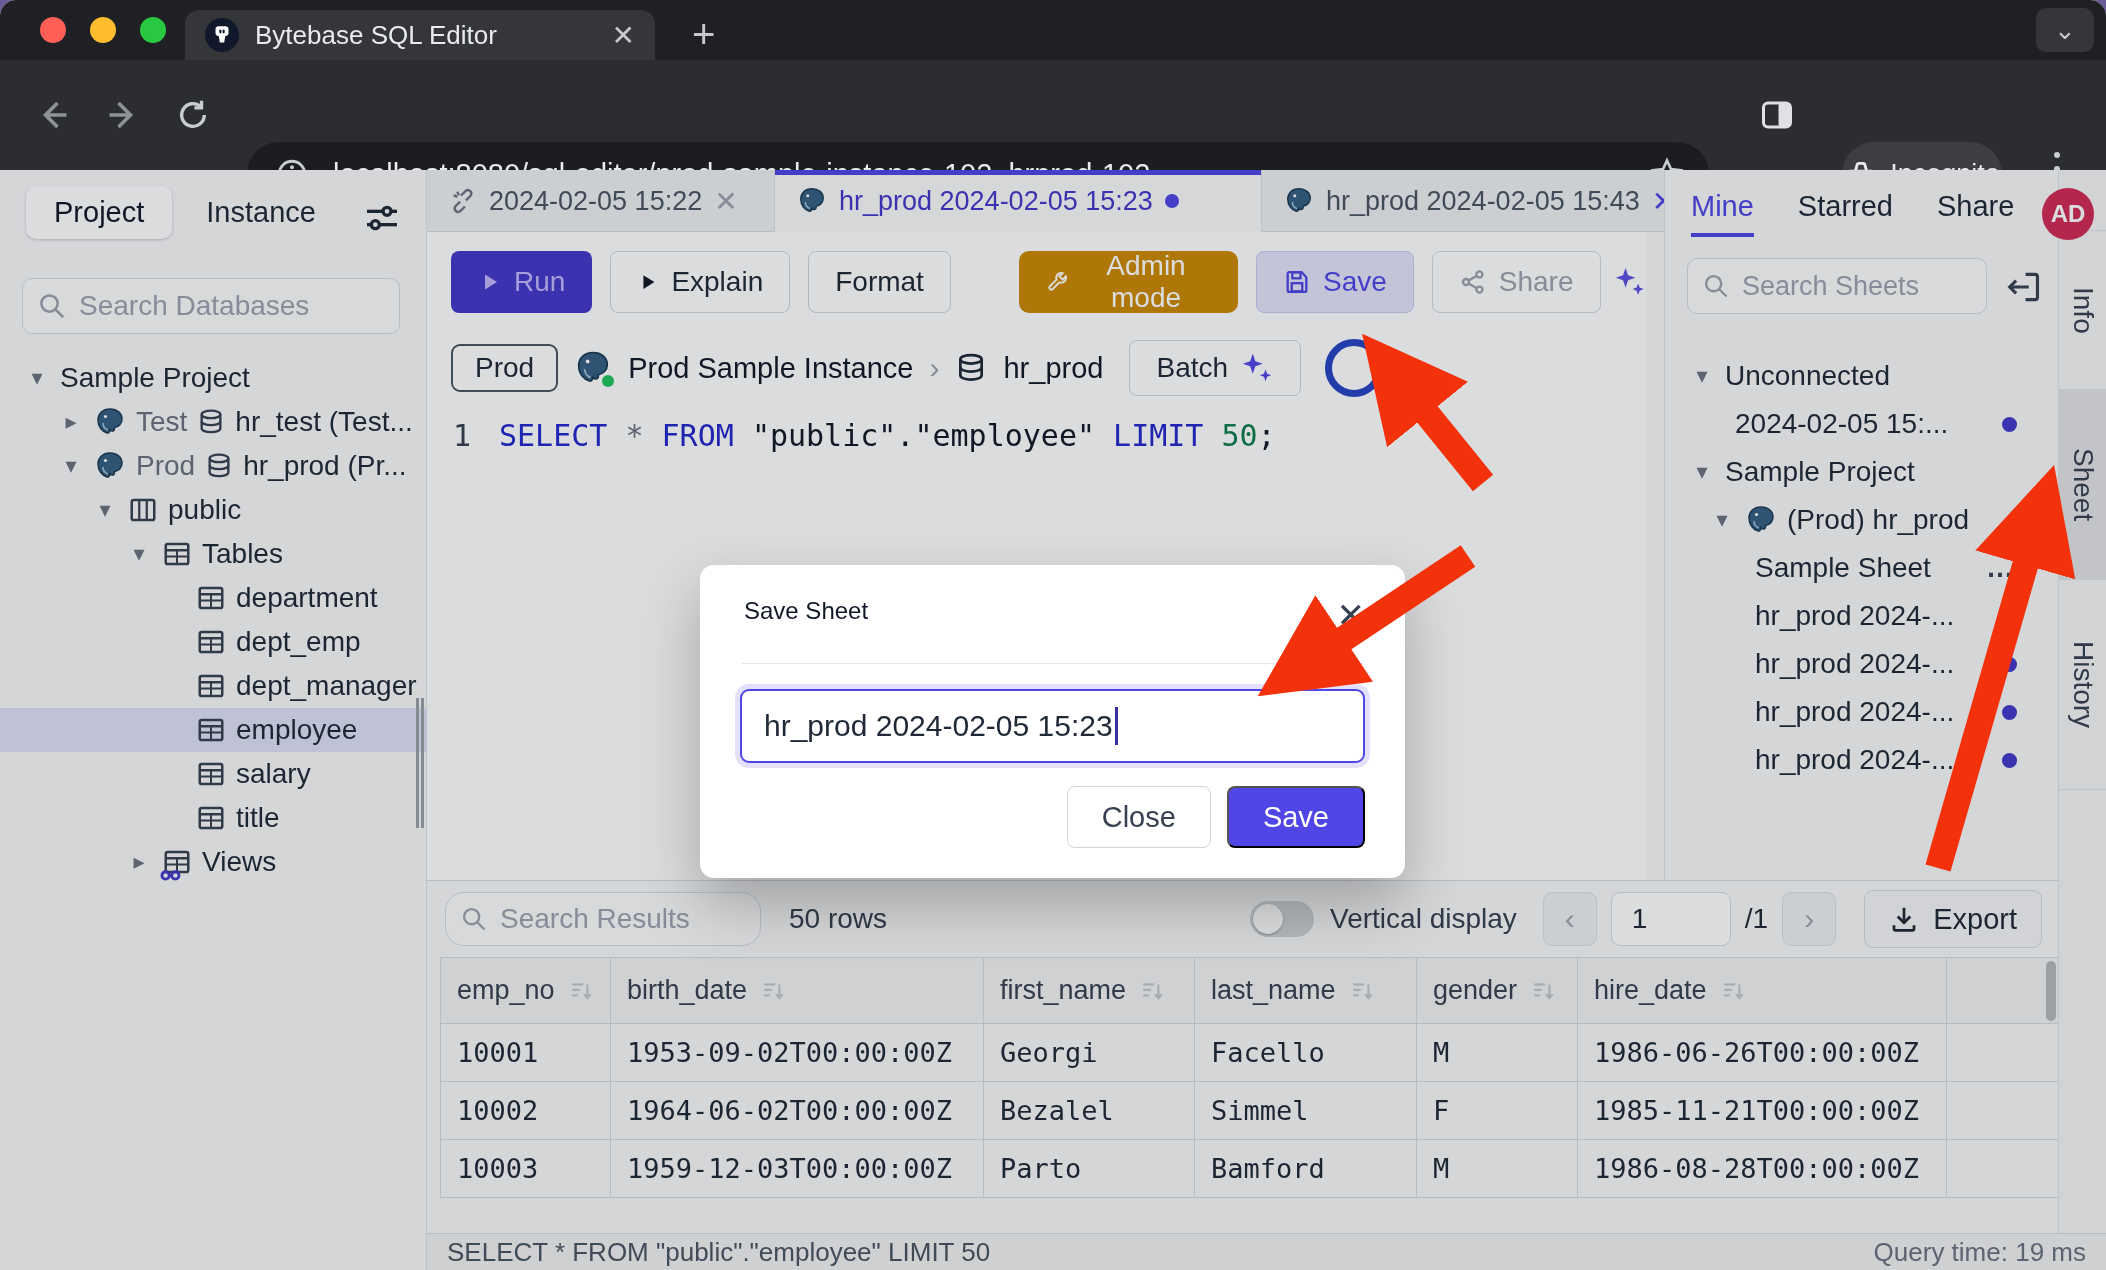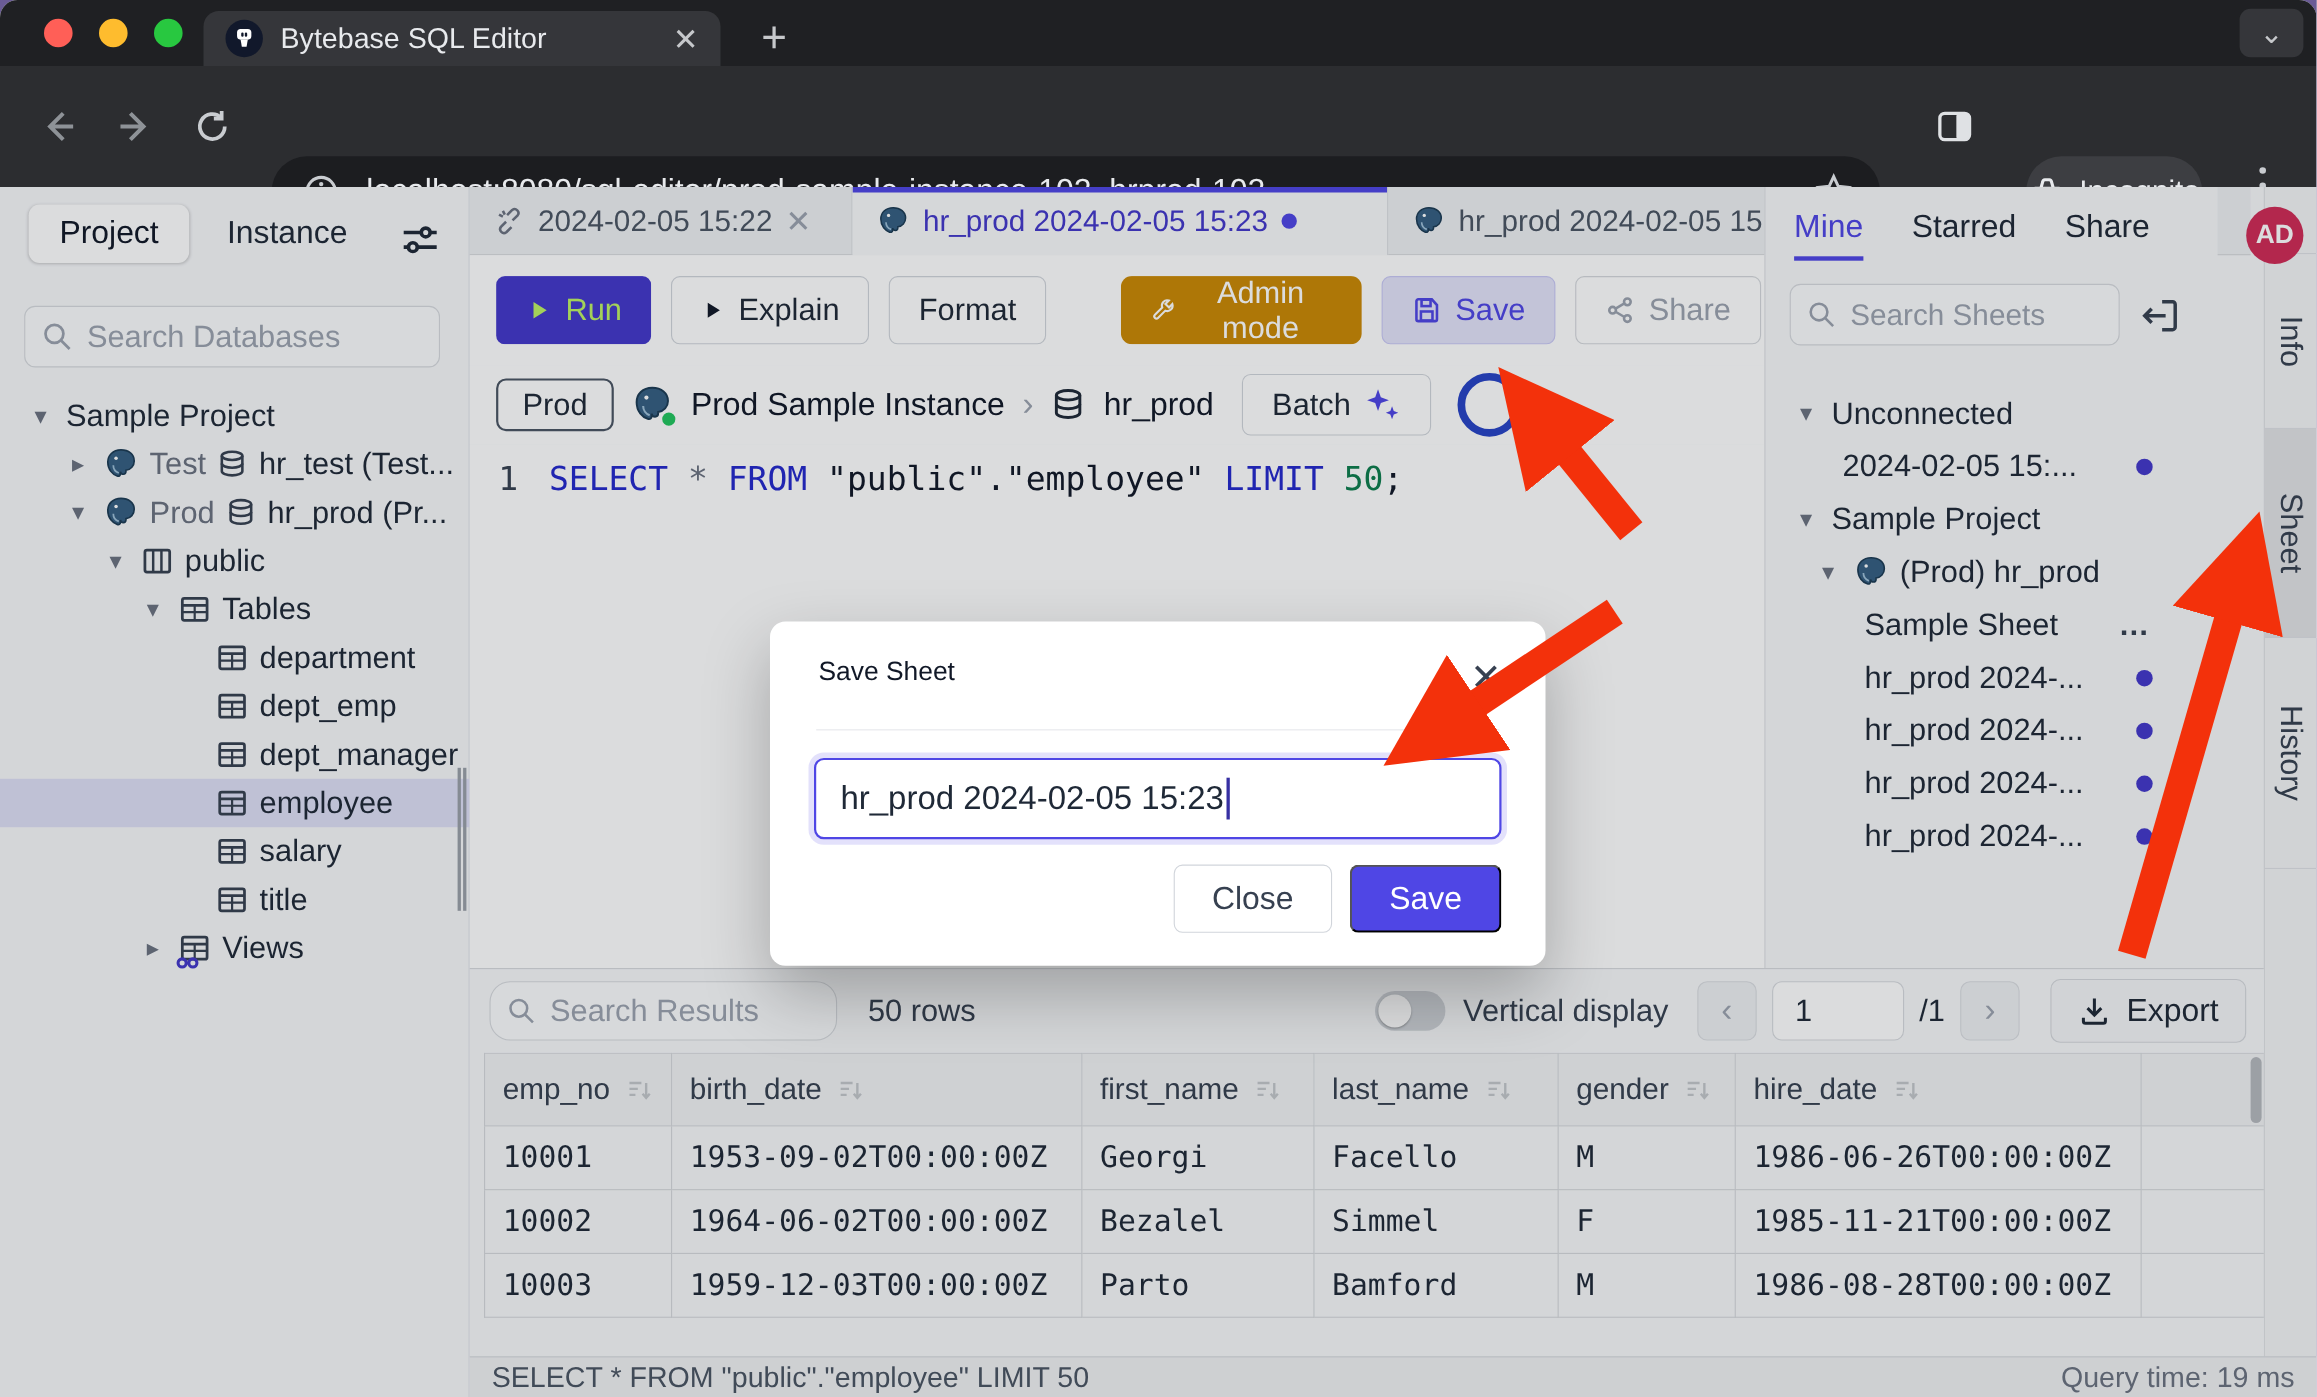--- a/index.html
+++ b/index.html
@@ -49,38 +49,38 @@
   .etab.active { background:#f8f9fb; color:#4338ca; }
   .etab.active::before { content:""; position:absolute; left:0; top:0; right:0; height:5px; background:#4f46e5; }
   .etab .x { color:#9ca3af; font-size:28px; }
   .etab .x.blue { color:#4f46e5; }
   .dirty { width:14px; height:14px; border-radius:50%; background:#4f46e5; }
   .plus { font-size:40px; color:#374151; padding:0 18px; align-self:center; font-weight:300;}
   .avatar { position:absolute; left:2042px; top:18px; width:52px; height:52px; border-radius:50%; background:#d02b56; color:#fff; font-size:24px; font-weight:bold; display:flex; align-items:center; justify-content:center; z-index:5;}
 
   .tbar { position:absolute; left:427px; top:62px; width:1219px; height:100px; background:#fff; display:flex; align-items:center; gap:18px; padding-left:24px; }
   .btn { height:62px; display:inline-flex; align-items:center; justify-content:center; gap:12px; border-radius:8px; font-size:28px; padding:0 26px; border:1px solid transparent; }
-  .b-run { background:#4338ca; color:#bef264; }
+  .b-run { background:#4338ca; color:#c4b5fd; }
   .b-ghost { background:#fff; border-color:#d1d5db; color:#1f2937; }
   .b-admin { background:#cb8904; color:#fff; margin-left:50px; border-radius:10px; }
   .b-save { background:#e3e3fa; border-color:#c9c8f5; color:#4f46e5; }
   .b-share { background:#fff; border-color:#d5d8dc; color:#9ca3af; }
 
   .crumb { position:absolute; left:427px; top:162px; width:1219px; height:72px; background:#fff; display:flex; align-items:center; gap:16px; padding-left:24px; font-size:29px; color:#111827; }
   .envpill { border:2px solid #4b5563; border-radius:9px; padding:6px 22px; font-size:28px; color:#1f2937; }
   .crumb .sep { color:#9ca3af; font-size:30px; }
   .bluering { width:58px; height:58px; border:7px solid #2743c6; border-radius:50%; margin-left:8px; }
 
   .code { position:absolute; left:427px; top:234px; width:1219px; height:476px; background:#fff; font-family:"DejaVu Sans Mono", monospace; font-size:30px; }
   .codeline { display:flex; padding-top:14px; }
   .lno { width:72px; text-align:right; color:#374151; padding-right:28px; flex:0 0 auto;}
   .kw { color:#2428cc; } .op { color:#6b7280; } .id { color:#111827; } .num { color:#0d7d4d; }
 
   
-  .rsb { position:absolute; left:1604px; top:0; width:412px; height:710px; background:#f7f8fa; border-left:1px solid #dfe1e5; }
+  .rsb { position:absolute; left:1664px; top:0; width:412px; height:710px; background:#f7f8fa; border-left:1px solid #dfe1e5; }
   .rtabs { display:flex; gap:44px; padding:20px 0 0 26px; font-size:29px; color:#1f2937; }
   .rtab.active { color:#4f46e5; border-bottom:4px solid #4f46e5; padding-bottom:10px; }
   .rsearch { position:absolute; left:22px; top:88px; width:300px; height:56px; border:1px solid #d7dade; border-radius:10px; background:#fbfcfd; display:flex; align-items:center; padding:0 14px; gap:12px; color:#9ca3af; font-size:27px; overflow:hidden; white-space:nowrap;}
   .importic { position:absolute; left:340px; top:98px; }
   .rtree { position:absolute; left:0; top:182px; width:412px; }
   .rrow { height:48px; display:flex; align-items:center; gap:10px; font-size:28px; color:#1f2937; padding-left:24px; white-space:nowrap; }
   .rrow .dot { width:15px; height:15px; border-radius:50%; background:#4338ca; margin-left:auto; margin-right:60px; flex:0 0 auto;}
   .rrow .ell { margin-left:auto; margin-right:60px; color:#374151; letter-spacing:3px; font-weight:bold; }
 
   

